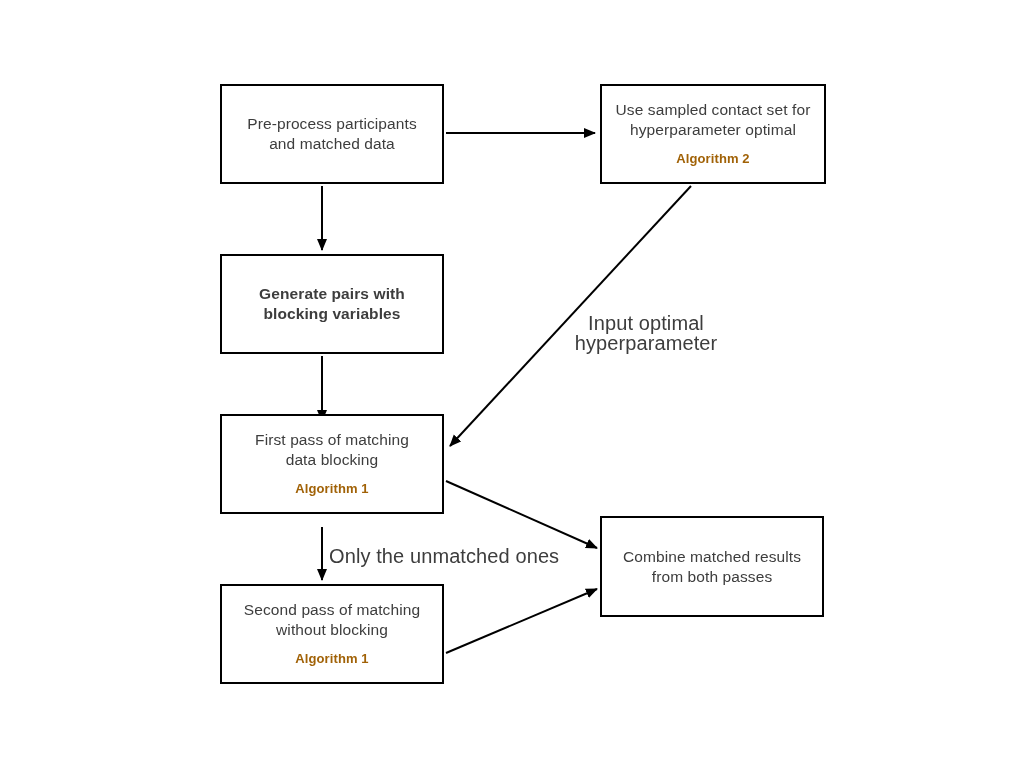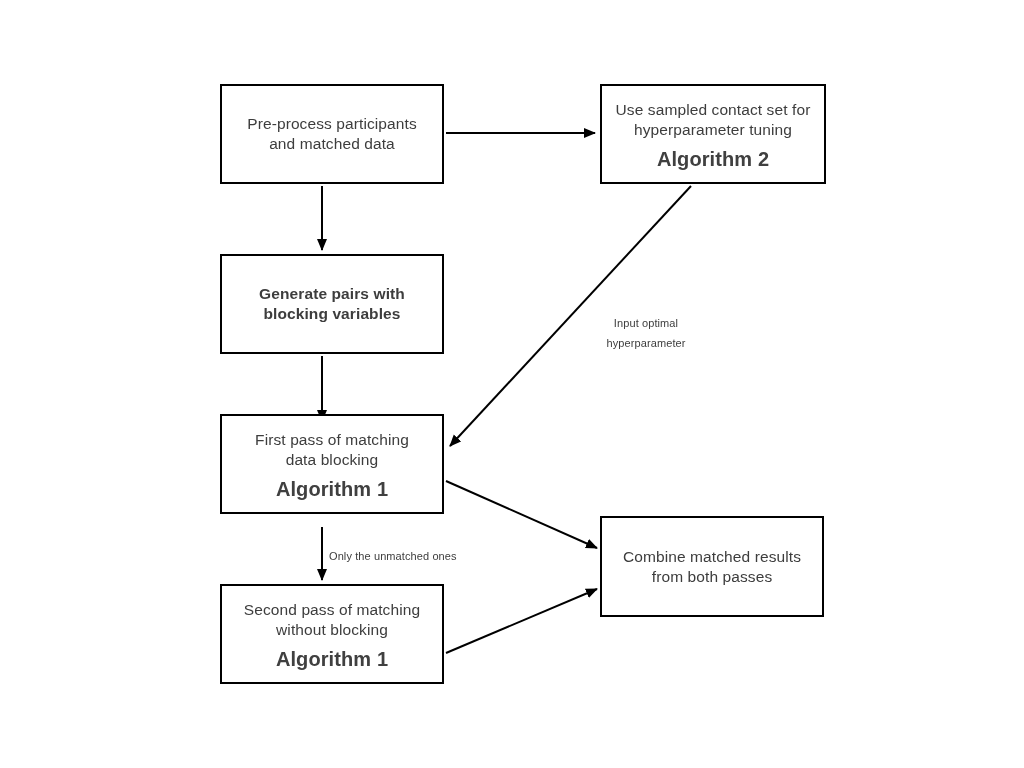--- a/index.html
+++ b/index.html
@@ -36,26 +36,26 @@
     justify-content: center;
     text-align: center;
     font-size: 15.5px;
     line-height: 20px;
     color: #3d3d3d;
     letter-spacing: 0.1px;
   }
   .node .algo {
     margin-top: 9px;
     font-weight: bold;
-    color: #404040;
-    font-size: 20px;
+    color: #a16207;
+    font-size: 13px;
   }
   .edge-label {
     position: absolute;
-    font-size: 11px;
+    font-size: 20px;
     line-height: 20px;
     color: #3d3d3d;
     white-space: nowrap;
     letter-spacing: 0.1px;
   }
   .edge-label.centered {
     text-align: center;
   }
   
   #node-preprocess  { left: 220px; top: 84px;  width: 224px; height: 100px; }
@@ -88,21 +88,21 @@
     <line x1="446" y1="653" x2="597" y2="589" stroke="#000000" stroke-width="2" marker-end="url(#arrowhead)"></line>
   </svg>
 
   <div id="node-preprocess" class="node">
     <span>Pre-process participants</span>
     <span>and matched data</span>
   </div>
 
   <div id="node-tuning" class="node">
     <span>Use sampled contact set for</span>
-    <span>hyperparameter tuning</span>
+    <span>hyperparameter optimal</span>
     <span class="algo">Algorithm 2</span>
   </div>
 
   <div id="node-generate" class="node">
     <span>Generate pairs with</span>
     <span>blocking variables</span>
   </div>
 
   <div id="node-firstpass" class="node">
     <span>First pass of matching</span>

